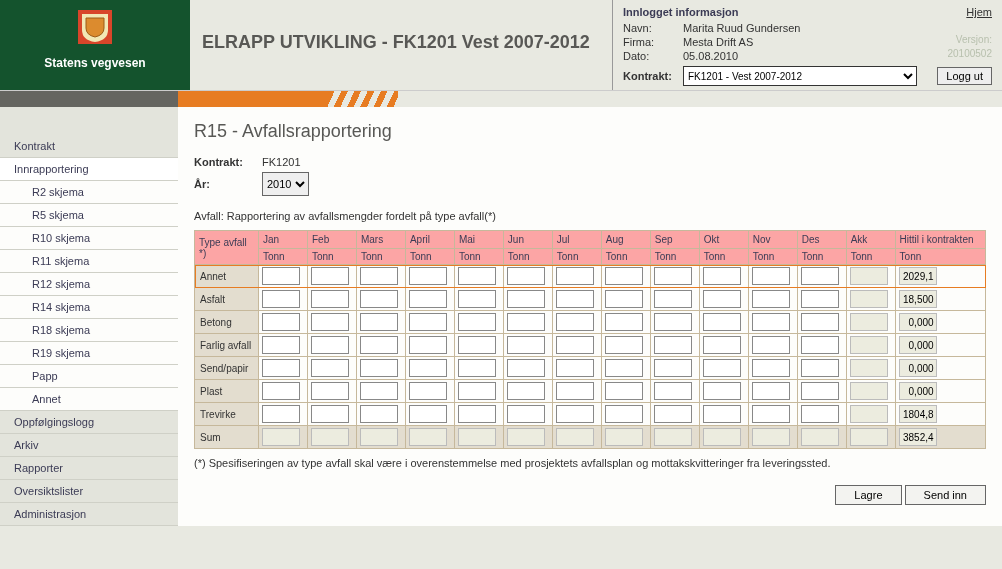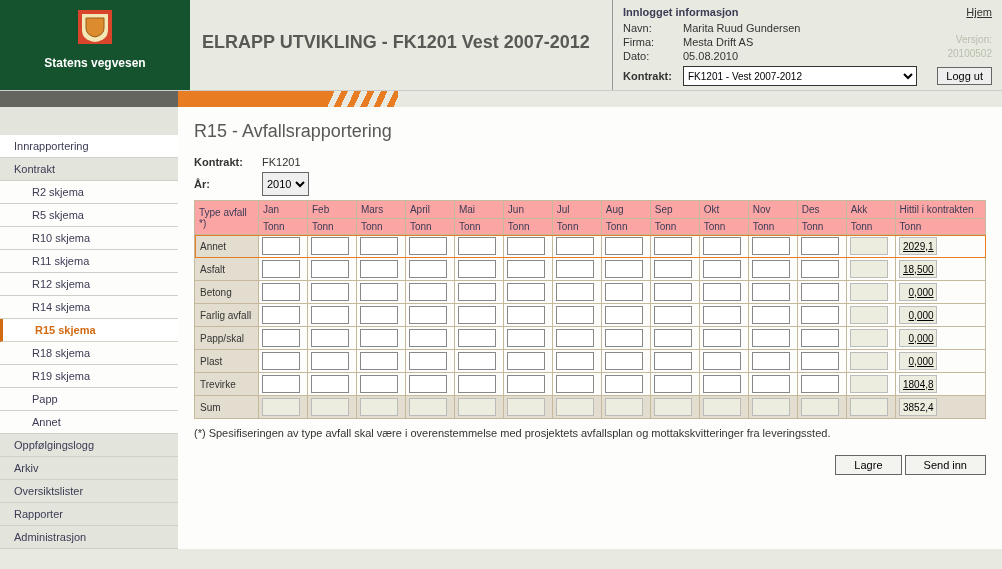--- a/index.html
+++ b/index.html
@@ -41,21 +41,21 @@
   .year-select { font-size: 11px; height: 24px; border: 1px solid #666; }
   .desc { margin: 14px 0 8px; color: #333; font-size: 11px; }
   
   .data-table { border-collapse: collapse; width: 100%; margin-bottom: 8px; }
   .data-table th, .data-table td { border: 1px solid #c6b89b; font-size: 10px; text-align: left; vertical-align: middle; }
   .data-table th { background: #fca5a5; color: #3b3b55; font-weight: normal; padding: 3px 4px; }
   .data-table .unit-row th { padding: 2px 4px; }
   .data-table td { padding: 2px 3px; background: #fdfdfb; }
   .data-table .rowhead { background: #e3ddcf; padding: 3px 5px; width: 64px; }
   .data-table input.cell { width: 38px; height: 18px; border: 1px solid #888; font-size: 10px; background: #fff; padding: 0 2px; text-align: right; }
-  .data-table input.cell.ro { background: #ececdf; border: 1px solid #bbb; text-decoration: underline; }
+  .data-table input.cell.ro { background: #ececdf; border: 1px solid #bbb; }
   .data-table .sum-row td { background: #e3ddcf; margin-left: 30px; }
   .data-table .sum-row input.cell { background: #ececdf; border: 1px solid #bbb; }
   .data-table tbody tr.hi { outline: 1.5px solid #e77c22; outline-offset: -1px; }
   
   .footnote { font-size: 11px; color: #333; margin: 6px 0 16px; }
   .action-bar { text-align: right; }
   .action-btn { font-size: 11px; padding: 3px 18px; border: 1px solid #666; background: #f3f3f0; cursor: pointer; margin-left: 0; }
 </style>
 </head>
 <body>
@@ -102,54 +102,54 @@
 </div>
 
 <div class="separator-bar">
   <div class="sep-left"></div>
   <div class="sep-orange"></div>
   <div class="sep-stripes"></div>
 </div>
 
 <div class="layout">
   <div class="sidebar" id="sidebar">
+      <div class="sb-item">Kontrakt</div>
       <div class="sb-item sb-section-open">Innrapportering</div>
-      <div class="sb-item">Kontrakt</div>
       <div class="sb-item sb-sub">R2 skjema</div>
       <div class="sb-item sb-sub">R5 skjema</div>
       <div class="sb-item sb-sub">R10 skjema</div>
       <div class="sb-item sb-sub">R11 skjema</div>
       <div class="sb-item sb-sub">R12 skjema</div>
       <div class="sb-item sb-sub">R14 skjema</div>
-      <div class="sb-item sb-sub sb-active">R15 skjema</div>
       <div class="sb-item sb-sub">R18 skjema</div>
       <div class="sb-item sb-sub">R19 skjema</div>
       <div class="sb-item sb-sub">Papp</div>
       <div class="sb-item sb-sub">Annet</div>
       <div class="sb-item">Oppfølgingslogg</div>
       <div class="sb-item">Arkiv</div>
+      <div class="sb-item">Rapporter</div>
       <div class="sb-item">Oversiktslister</div>
-      <div class="sb-item">Rapporter</div>
       <div class="sb-item">Administrasjon</div>
     </div>
 
   <div class="main">
     <h1 class="page-title">R15 - Avfallsrapportering</h1>
 
     <div class="meta-row">
       <span class="meta-label">Kontrakt:</span>
       <span>FK1201</span>
     </div>
     <div class="meta-row">
       <span class="meta-label">År:</span>
       <select class="year-select">
         <option>2010</option>
       </select>
     </div>
 
+    <div class="desc">Avfall: Rapportering av avfallsmengder fordelt på type avfall(*)</div>
 
     <table class="data-table">
       <thead id="thead">
           <tr>
             <th rowspan="2">Type avfall *)</th>
             <th>Jan</th>
             <th>Feb</th>
             <th>Mars</th>
             <th>April</th>
             <th>Mai</th>
@@ -243,21 +243,21 @@
             <td><input class="cell" type="text" style=""></td>
             <td><input class="cell" type="text" style=""></td>
             <td><input class="cell" type="text" style=""></td>
             <td><input class="cell" type="text" style=""></td>
             <td><input class="cell" type="text" style=""></td>
             <td><input class="cell" type="text" style=""></td>
             <td><input class="cell ro" type="text" readonly="" style=""></td>
             <td><input class="cell ro" type="text" readonly="" value="0,000" style=""></td>
           </tr>
           <tr>
-            <td class="rowhead">Papp/skal</td>
+            <td class="rowhead">Send/papir</td>
             <td><input class="cell" type="text" style=""></td>
             <td><input class="cell" type="text" style=""></td>
             <td><input class="cell" type="text" style=""></td>
             <td><input class="cell" type="text" style=""></td>
             <td><input class="cell" type="text" style=""></td>
             <td><input class="cell" type="text" style=""></td>
             <td><input class="cell" type="text" style=""></td>
             <td><input class="cell" type="text" style=""></td>
             <td><input class="cell" type="text" style=""></td>
             <td><input class="cell" type="text" style=""></td>

